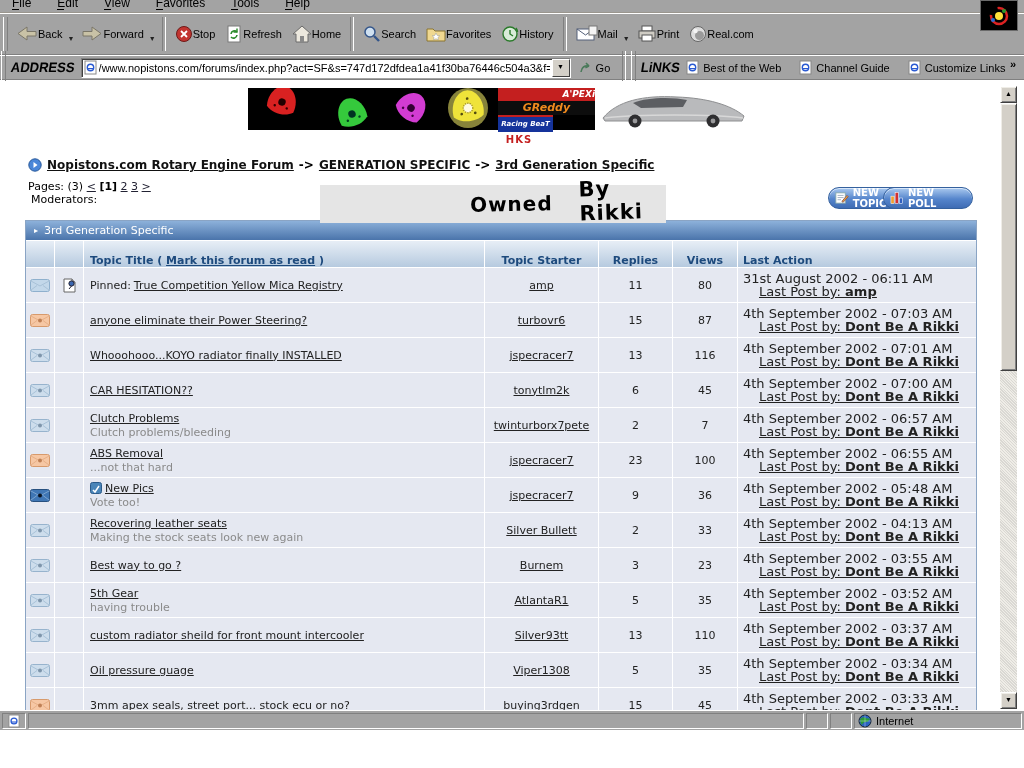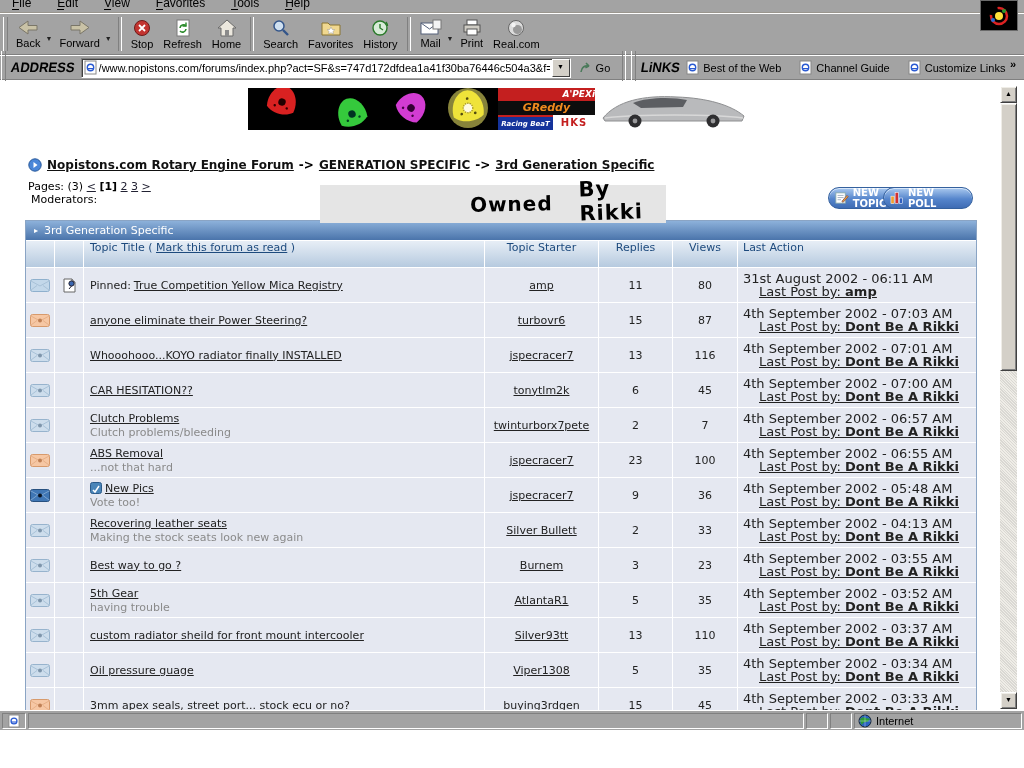--- a/index.html
+++ b/index.html
@@ -7,42 +7,42 @@
        font-family:"Liberation Sans",sans-serif;-webkit-font-smoothing:none;}
   .chrome{background:#a3a3a3;position:absolute;left:0;width:1024px;box-sizing:border-box;}
   
   #menubar{top:0;height:13px;overflow:hidden;border-bottom:1px solid #9a968e;}
   #menubar .inner{display:flex;gap:22px;padding-left:10px;margin-top:-4px;font-size:12px;color:#000;}
   .menu-item{position:relative;padding:0 2px;}
   .menu-item::after{content:"";position:absolute;left:2px;bottom:0;width:7px;height:1px;background:#000;}
   
   #toolbar{top:14px;height:41px;border-bottom:1px solid #808080;display:flex;align-items:center;padding-left:2px;}
   .grip{width:3px;height:34px;border-left:1px solid #fff;border-right:1px solid #808080;margin:0 3px 0 1px;}
-  .tbtn{display:flex;flex-direction:column;align-items:center;justify-content:center;height:38px;color:#000;font-size:11px;padding:0 5px;}
+  .tbtn{display:flex;flex-direction:row;align-items:center;justify-content:center;height:38px;color:#000;font-size:11px;padding:0 5px;}
   .tbtn svg{display:block;margin-bottom:1px;}
   .tsep{width:2px;height:34px;border-left:1px solid #808080;border-right:1px solid #fff;margin:0 4px;}
   .ddarrow{font-size:7px;color:#222;margin:8px 2px 0 0;}
   #throbber{position:absolute;right:6px;top:0;width:36px;height:29px;background:#000;border:1px solid #6a6a6a;display:flex;align-items:center;justify-content:center;z-index:9;}
   
   #addressbar{top:56px;height:24px;border-bottom:1px solid #808080;display:flex;align-items:center;}
   .graffiti-label{font-weight:800;font-size:13px;letter-spacing:0;transform:skewX(-9deg) scaleY(1.05);margin:0 6px 0 2px;white-space:nowrap;}
   #address-field{width:486px;height:18px;background:#fff;border:1px solid;border-color:#808080 #fff #fff #808080;box-shadow:inset 1px 1px 0 #404040;display:flex;align-items:center;padding-left:2px;position:relative;}
   #address-input{flex:1;border:0;outline:0;font-size:11px;font-family:"Liberation Sans",sans-serif;padding:0 2px;background:transparent;}
   .combo-btn{width:16px;height:16px;background:#d4d0c8;border:1px solid;border-color:#fff #404040 #404040 #fff;font-size:7px;text-align:center;line-height:14px;}
   #go-btn{display:flex;align-items:center;gap:3px;font-size:11px;margin:0 8px;}
   .linkitem{display:flex;align-items:center;gap:4px;font-size:11px;margin-right:18px;white-space:nowrap;}
   #links-overflow{position:absolute;right:8px;top:58px;font-size:11px;font-weight:bold;}
   
   #content{position:absolute;top:81px;left:0;width:1024px;height:629px;background:#fff;overflow:hidden;font-family:"DejaVu Sans",sans-serif;}
   
   #banner{position:absolute;left:248px;top:7px;width:502px;height:42px;display:flex;}
   #banner-logos{width:97px;height:42px;background:#000;display:flex;flex-direction:column;}
   .logo-apex{background:#c41f1f;color:#fff;font-size:9px;font-weight:bold;font-style:italic;text-align:right;line-height:13px;height:13px;}
   .logo-greddy{color:#f08a1e;font-size:11px;font-weight:bold;font-style:italic;text-align:center;line-height:14px;height:14px;background:#0d0d0d;}
-  .logo-row{display:flex;height:15px;}
+  .logo-row{display:flex;height:15px;flex-direction:column;}
   .logo-rb{background:#15339b;color:#fff;font-size:7px;font-style:italic;font-weight:bold;width:55px;line-height:15px;text-align:center;border-top:2px solid #c41f1f;box-sizing:border-box;}
   .logo-hks{background:#fff;color:#c41f1f;font-size:10px;font-weight:800;width:42px;line-height:15px;text-align:center;letter-spacing:1px;}
   
   #breadcrumb{position:absolute;left:28px;top:77px;font-size:12px;font-weight:bold;display:flex;align-items:center;gap:5px;white-space:nowrap;}
   #breadcrumb a{color:#111;}
   .crumb-sep{font-weight:bold;}
   #pagesline{position:absolute;left:28px;top:99px;font-size:11px;}
   #pagesline a{color:#223;}
   #moderators{position:absolute;left:31px;top:112px;font-size:11px;font-weight:normal;}
   
@@ -50,21 +50,21 @@
   #graffiti .w1{font-size:20px;font-weight:bold;letter-spacing:1px;margin-left:150px;transform:rotate(-1deg);}
   #graffiti .w2{font-size:21px;font-weight:bold;letter-spacing:1px;margin-left:26px;transform:translateY(-4px) rotate(-2deg);}
   
   .pill{position:absolute;top:106px;height:22px;border-radius:11px;background:linear-gradient(#aac9ef,#5585cc 55%,#3f6cb4);border:1px solid #35619e;box-shadow:inset 0 1px 0 #d6e6fa;color:#fff;font-size:10px;font-weight:bold;display:flex;align-items:center;gap:4px;padding:0 10px 0 6px;box-sizing:border-box;}
   #btn-new-topic{left:828px;width:90px;}
   #btn-new-poll{left:883px;width:90px;}
   
   #ftable{position:absolute;left:25px;top:139px;width:950px;border:1px solid #8aa4c4;background:#fff;}
   #ftable-titlebar{height:19px;background:linear-gradient(#8db1da,#4a74ab);color:#fff;font-size:11px;display:flex;align-items:center;gap:6px;padding-left:8px;margin-bottom:1px;}
   .trow{display:flex;margin-bottom:1px;}
-  .hcell{background:linear-gradient(#e7eef6,#b6cadf);color:#1d4a7d;font-weight:normal;font-size:11px;display:flex;align-items:flex-start;height:26px;box-sizing:border-box;}
+  .hcell{background:linear-gradient(#e7eef6,#b6cadf);color:#1d4a7d;font-weight:bold;font-size:11px;display:flex;align-items:flex-end;height:26px;box-sizing:border-box;}
   .dcell{background:#e5e8f1;font-size:11px;color:#222;display:flex;align-items:center;height:34px;box-sizing:border-box;}
   .c1{width:28px;justify-content:center;margin-right:1px;}
   .c2{width:28px;justify-content:center;margin-right:1px;}
   .c3{width:400px;padding-left:6px;margin-right:1px;}
   .c4{width:113px;justify-content:center;margin-right:1px;}
   .c5{width:73px;justify-content:center;margin-right:1px;}
   .c6{width:64px;justify-content:center;margin-right:1px;}
   .c7{width:238px;padding-left:5px;}
   .c3.dcell,.c7.dcell{flex-direction:column;align-items:flex-start;justify-content:center;}
   a.lnk{color:#222;text-decoration:underline;}

